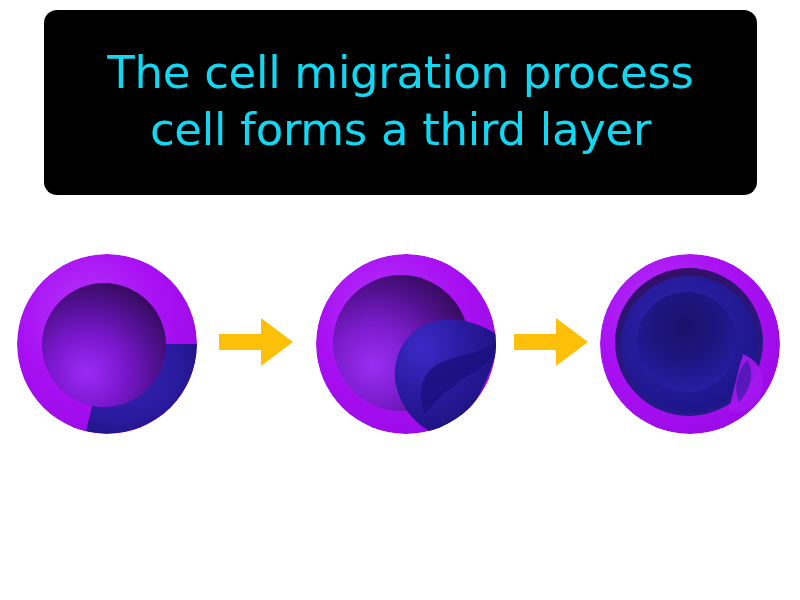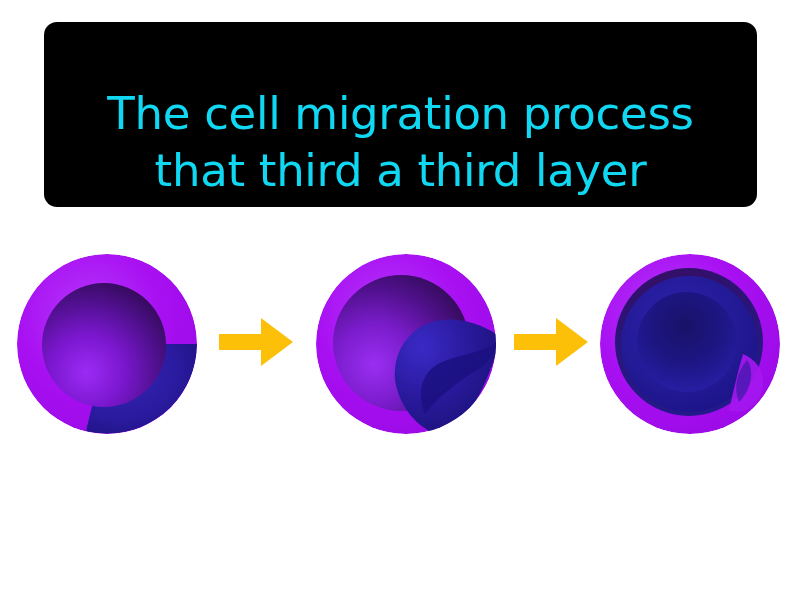--- a/index.html
+++ b/index.html
@@ -20,24 +20,23 @@
     position: absolute;
     left: 44px;
     top: 10px;
     width: 713px;
     height: 185px;
     background: #000000;
     border-radius: 13px;
     display: flex;
     flex-direction: column;
     align-items: center;
-    justify-content: flex-end;
+    justify-content: center;
     box-sizing: border-box;
     padding: 4px 10px 8px 10px;
-    margin-top: 12px;
   }
   .definition-line {
     color: #10d8f2;
     font-family: "DejaVu Sans", "Liberation Sans", sans-serif;
     font-size: 45px;
     line-height: 57px;
     font-weight: 400;
     letter-spacing: -0.3px;
     text-align: center;
     white-space: nowrap;
@@ -72,21 +71,21 @@
   }
   #arrow-1 { left: 215px; }
   #arrow-2 { left: 510px; }
   .arrow-svg { display: block; width: 100%; height: 100%; }
 </style>
 </head>
 <body>
 
 <div id="definition-banner">
   <div class="definition-line">The cell migration process</div>
-  <div class="definition-line">that third a third layer</div>
+  <div class="definition-line">cell forms a third layer</div>
 </div>
 
 <div id="illustration">
 
   <div class="cell-figure" id="cell-stage-1">
     <svg class="cell-svg" viewBox="0 0 186 190">
       <defs>
         <radialGradient id="s1outer" cx="40%" cy="34%" r="72%">
           <stop offset="0%" stop-color="#b637fb"></stop>
           <stop offset="55%" stop-color="#a810f2"></stop>

